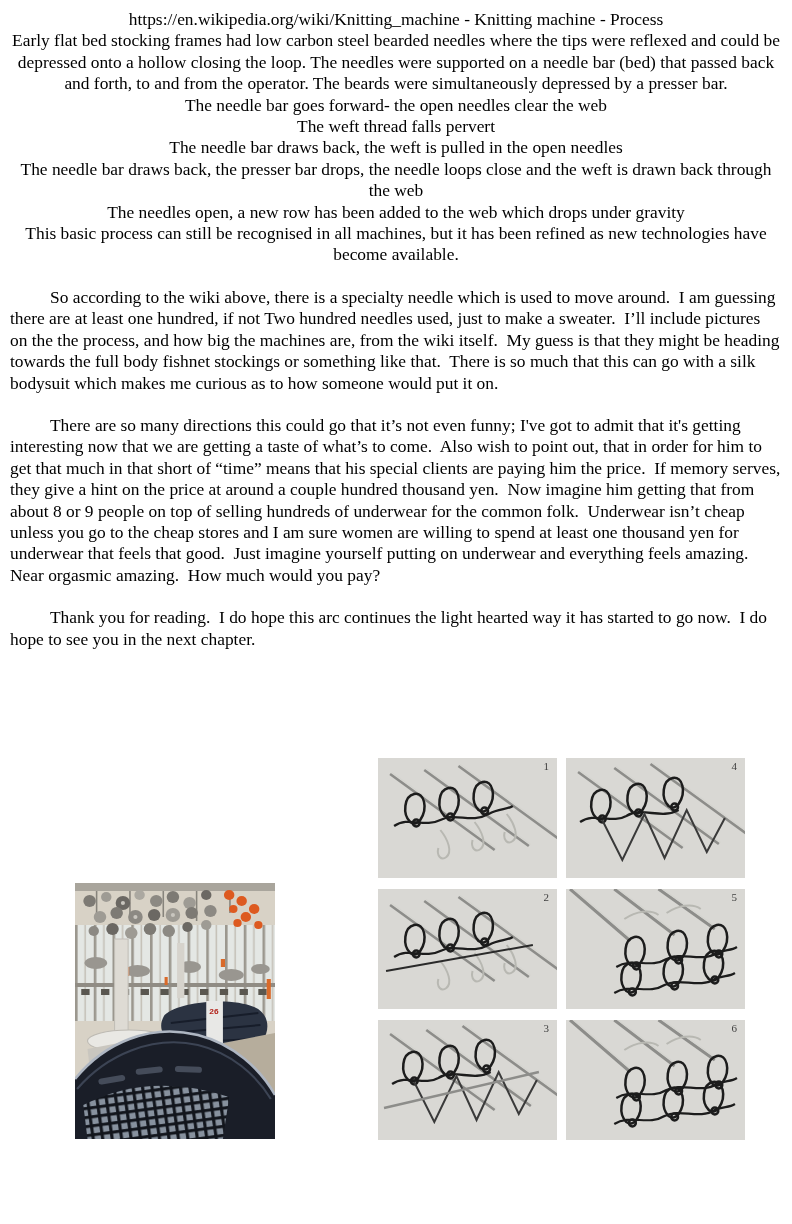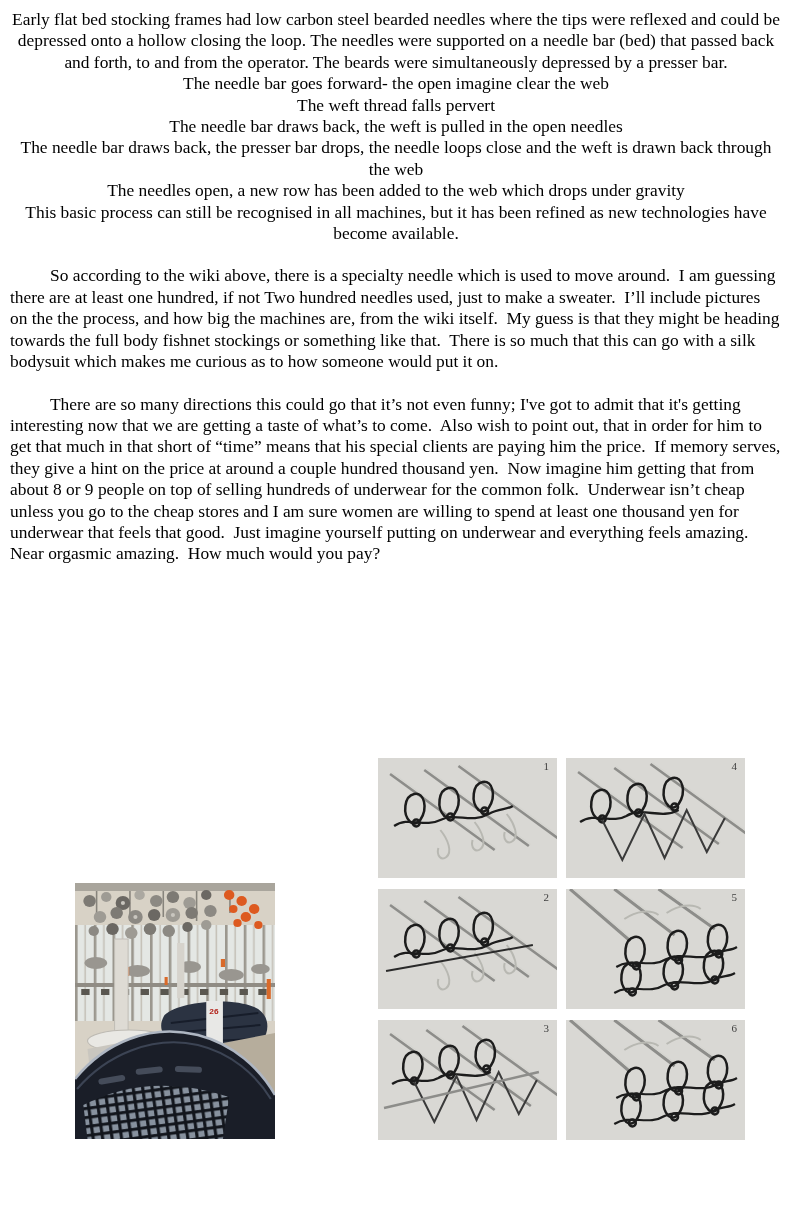--- a/index.html
+++ b/index.html
@@ -84,31 +84,33 @@
           <use href="#dloop" x="108" y="94"></use>
           <use href="#dloop" x="148" y="88"></use>
         <path d="M50 78 C 66 68 84 80 100 70 C 116 62 134 74 150 64 C 158 60 164 62 170 58" stroke="#1c1c1c" stroke-width="2.2" fill="none"></path>
         <path d="M48 104 C 64 94 82 106 98 96 C 114 88 132 100 148 90 C 156 86 162 88 168 84" stroke="#1c1c1c" stroke-width="2.2" fill="none"></path>
       </g>
     </defs>
   </svg>
 
   <div class="doc-text">
     <div class="centered block">
+      <div class="cline">https://en.wikipedia.org/wiki/Knitting_machine - Knitting machine - Process</div>
       <div class="cline">Early flat bed stocking frames had low carbon steel bearded needles where the tips were reflexed and could be depressed onto a hollow closing the loop. The needles were supported on a needle bar (bed) that passed back and forth, to and from the operator. The beards were simultaneously depressed by a presser bar.</div>
-      <div class="cline">The needle bar goes forward- the open imagine clear the web</div>
+      <div class="cline">The needle bar goes forward- the open needles clear the web</div>
       <div class="cline">The weft thread falls pervert</div>
       <div class="cline">The needle bar draws back, the weft is pulled in the open needles</div>
       <div class="cline">The needle bar draws back, the presser bar drops, the needle loops close and the weft is drawn back through the web</div>
       <div class="cline">The needles open, a new row has been added to the web which drops under gravity</div>
       <div class="cline">This basic process can still be recognised in all machines, but it has been refined as new technologies have become available.</div>
     </div>
 
     <p class="para">So according to the wiki above, there is a specialty needle which is used to move around.  I am guessing there are at least one hundred, if not Two hundred needles used, just to make a sweater.  I’ll include pictures on the the process, and how big the machines are, from the wiki itself.  My guess is that they might be heading towards the full body fishnet stockings or something like that.  There is so much that this can go with a silk bodysuit which makes me curious as to how someone would put it on.</p>
     <p class="para">There are so many directions this could go that it’s not even funny; I've got to admit that it's getting interesting now that we are getting a taste of what’s to come.  Also wish to point out, that in order for him to get that much in that short of “time” means that his special clients are paying him the price.  If memory serves, they give a hint on the price at around a couple hundred thousand yen.  Now imagine him getting that from about 8 or 9 people on top of selling hundreds of underwear for the common folk.  Underwear isn’t cheap unless you go to the cheap stores and I am sure women are willing to spend at least one thousand yen for underwear that feels that good.  Just imagine yourself putting on underwear and everything feels amazing.  Near orgasmic amazing.  How much would you pay?</p>
+    <p class="para">Thank you for reading.  I do hope this arc continues the light hearted way it has started to go now.  I do hope to see you in the next chapter.</p>
   </div>
 
   <div class="photo">
     <svg viewBox="0 0 192 256" preserveAspectRatio="none">
       <defs>
         <pattern id="win" width="18" height="96" patternUnits="userSpaceOnUse">
           <rect width="18" height="96" fill="#e4e7e4"></rect>
           <rect width="2.5" height="96" fill="#9b978e"></rect>
           <rect x="9" width="1.5" height="96" fill="#c4c0b7"></rect>
         </pattern>

